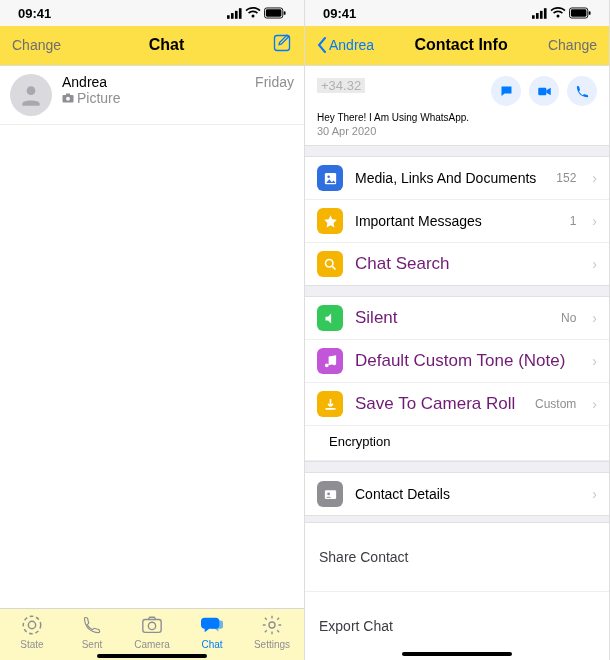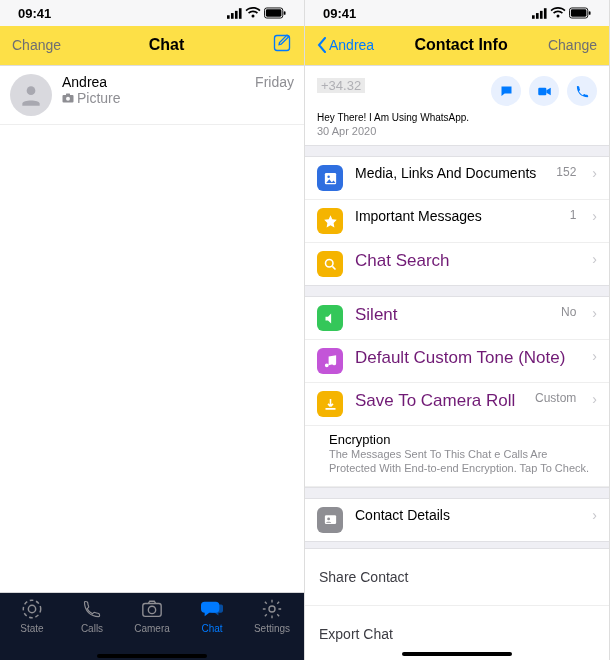--- a/index.html
+++ b/index.html
@@ -63,22 +63,22 @@
       flex-shrink: 0;
     }
     .avatar svg { width: 26px; height: 26px; fill: #a8a8b0; }
     .chat-info { flex: 1; }
     .chat-name { font-size: 14px; font-weight: 500; }
     .chat-preview { font-size: 14px; color: #8e8e93; display: flex; align-items: center; gap: 3px; }
     .chat-time { font-size: 14px; color: #8e8e93; }
     .tab-bar {
       position: absolute;
       bottom: 0; left: 0; right: 0;
-      height: 68px;
-      background: #0f172a;
+      height: 52px;
+      background: #fef9c3;
       border-top: 1px solid #d6d6d8;
       display: flex;
       justify-content: space-around;
       padding: 4px 2px 4px;
     }
     .tab {
       display: flex; flex-direction: column; align-items: center;
       font-size: 10px; color: #8e8e93; gap: 2px;
       flex: 1;
     }
@@ -99,38 +99,38 @@
     .action-btns { display: flex; gap: 8px; }
     .abtn {
       width: 30px; height: 30px; border-radius: 50%;
       background: #e8f0fe; display: flex; align-items:center; justify-content:center;
     }
     .abtn svg { width: 15px; height: 15px; fill: #007aff; }
     .status-line { padding: 0 12px 2px; font-size: 10px; }
     .status-date { padding: 0 12px 8px; font-size: 11px; color: #8e8e93; }
     .sep { height: 12px; background: #efeff4; border-top:1px solid #e0e0e4; border-bottom:1px solid #e0e0e4;}
     .row {
-      display: flex; align-items: flex-start; gap: 12px;
+      display: flex; align-items: center; gap: 12px;
       padding: 8px 12px; background: #fff;
       border-bottom: 1px solid #eee;
       font-size: 14px;
     }
     .row .icon-sq {
       width: 26px; height: 26px; border-radius: 6px;
       display: flex; align-items: center; justify-content: center;
       flex-shrink: 0;
     }
     .row .icon-sq svg { width: 15px; height: 15px; fill: #fff; }
     .row .rlabel { flex: 1; }
     .row .rvalue { font-size: 12px; color: #8e8e93; margin-right: 4px; }
     .row .chev { color: #c7c7cc; font-size: 14px; }
     .row.big .rlabel { font-size: 17px; color: #701a75; }
     .row.nb { border-bottom: none; }
     .plain-row {
-      padding: 20px 14px; font-size: 14px; color: #3c3c43;
+      padding: 26px 14px; font-size: 14px; color: #3c3c43;
       border-bottom: 1px solid #eee; background:#fff;
     }
     .enc-row { padding: 6px 12px 10px; display:flex; gap:12px; align-items:center; border-bottom:1px solid #eee;}
     .enc-title { font-size: 13px; font-weight:500;}
     .enc-text { font-size: 11px; color: #8e8e93; line-height:1.3; }
     .edit-icon svg { width:20px; height:20px; stroke:#007aff; fill:none; stroke-width:1.6;}
     .signal-svg { width:15px; height:11px; }
   </style>
 </head>
 <body>
@@ -195,21 +195,21 @@
           </svg>
         </span>
       <span>State</span>
     </div>
     <div class="tab">
       <span class="ticon">
           <svg viewBox="0 0 24 24" width="20" height="20">
             <path d="M4 3c1 0 3 .4 3 2 0 1.3.4 2.5.9 3.6.3.7.1 1.3-.4 1.8l-1.2 1.2c1.4 2.6 3.6 4.8 6.2 6.2l1.2-1.2c.5-.5 1.1-.7 1.8-.4 1.1.5 2.3.9 3.6.9 1.6 0 2 2 2 3 0 .6-.4 1-1 1C10 21 3 14 3 4c0-.6.4-1 1-1z" fill="none" stroke="#8e8e93" stroke-width="1.4"></path>
           </svg>
         </span>
-      <span>Calls</span>
+      <span>Sent</span>
     </div>
     <div class="tab">
       <span class="ticon">
           <svg viewBox="0 0 24 24" width="22" height="22">
             <rect x="2" y="6" width="20" height="14" rx="2.5" fill="none" stroke="#8e8e93" stroke-width="1.5"></rect>
             <path d="M8 6l1.5-2.5h5L16 6" fill="none" stroke="#8e8e93" stroke-width="1.5"></path>
             <circle cx="12" cy="13" r="4" fill="none" stroke="#8e8e93" stroke-width="1.5"></circle>
           </svg>
         </span>
       <span>Camera</span>
@@ -359,21 +359,20 @@
     <span class="rvalue">Custom</span>
     <span class="chev">›</span>
   </div>
   <div class="enc-row">
     <div class="icon-sq" style="background:#2f6fe0"><svg viewBox="0 0 24 24">
           <rect x="5" y="10" width="14" height="10" rx="2" fill="#fff"></rect>
           <path d="M8 10V7a4 4 0 018 0v3" fill="none" stroke="#fff" stroke-width="2.3"></path>
         </svg></div>
     <div>
       <div class="enc-title">Encryption</div>
-      <div class="enc-text">The Messages Sent To This Chat e Calls Are Protected With End-to-end Encryption. Tap To Check.</div>
     </div>
   </div>
 
   <div class="sep"></div>
 
   <div class="row nb">
     <div class="icon-sq" style="background:#8e8e93">
         <svg viewBox="0 0 24 24">
           <rect x="3" y="5" width="18" height="14" rx="2" fill="#fff"></rect>
           <circle cx="9" cy="11" r="2.3" fill="#8e8e93"></circle>

